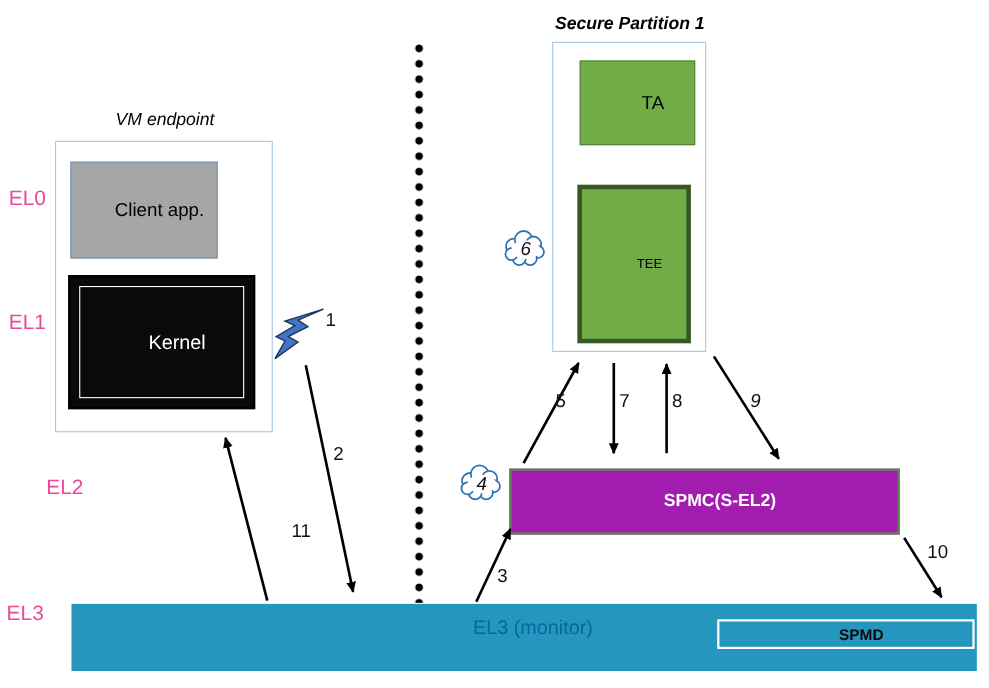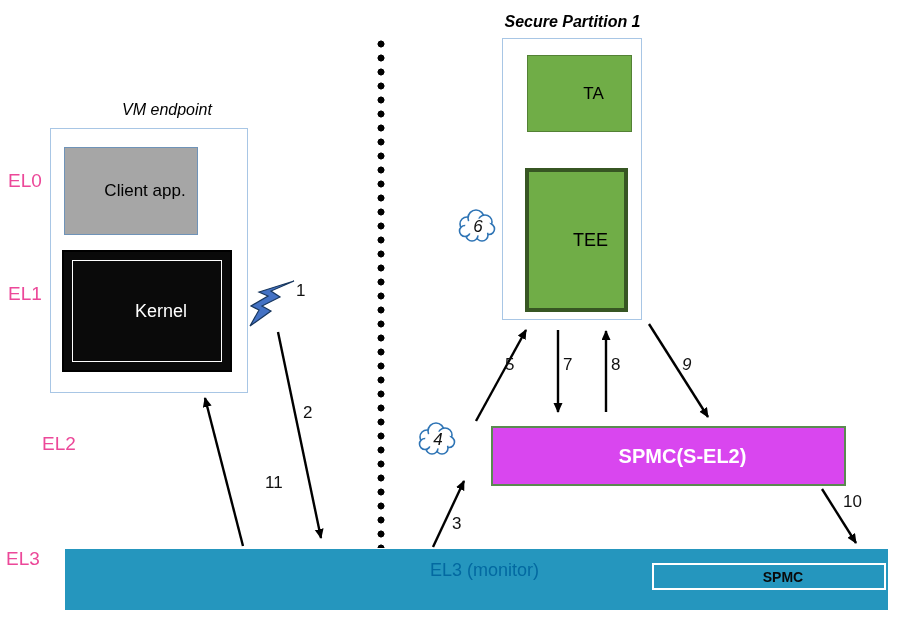--- a/index.html
+++ b/index.html
@@ -43,26 +43,26 @@
     background: #fff; border: 1px solid #a8c6e5;
   }
   .ta-box {
     left: 527px; top: 55px; width: 105px; height: 77px;
     background: #70ad47; border: 1px solid #538135;
     font-size: 17px;
   }
   .tee-box {
     left: 525px; top: 168px; width: 103px; height: 144px;
     background: #70ad47; border: 4px solid #375623;
-    font-size: 18px;
+    font-size: 12px;
   }
   .spmc-box {
     left: 463px; top: 426px; width: 355px; height: 60px;
-    background: #d946ef; border: 2px solid #5a8a50;
-    color: #ffffff; font-weight: bold; font-size: 20px; margin-left: 28px;
+    background: #a21caf; border: 2px solid #5a8a50;
+    color: #ffffff; font-weight: bold; font-size: 16px;
   }
   .el3-bar {
     left: 65px; top: 549px; width: 823px; height: 61px;
     background: #2596be;
   }
   .el3-label { left: 430px; top: 560px; font-size: 18px; color: #0369a1; }
   .spmd-box {
     left: 652px; top: 563px; width: 234px; height: 27px;
     border: 2px solid #ffffff;
     font-size: 14px; font-weight: bold; color: #0a0a0a;
@@ -83,21 +83,21 @@
 </head>
 <body>
 
 <div class="stage">
 
   <span class="abs lvl" style="left:8px; top:170px;">EL0</span>
   <span class="abs lvl" style="left:8px; top:283px;">EL1</span>
   <span class="abs lvl" style="left:8px; top:433px;margin-left:34px;">EL2</span>
   <span class="abs lvl" style="left:6px; top:548px;">EL3</span>
 
-  <span class="abs frame-title" style="left:77px; top:101px; width:180px;">VM endpoint</span>
+  <span class="abs frame-title" style="left:60px; top:101px; width:180px;">VM endpoint</span>
   <div class="abs vm-frame"></div>
   <div class="abs client-app center">
     <span>Client app.</span>
   </div>
   <div class="abs kernel">
     <div class="kernel-inner"></div>
     <div class="kernel-label center">Kernel</div>
   </div>
 
   <div class="abs dotted-line"></div>
@@ -111,21 +111,21 @@
     <span>TEE</span>
   </div>
 
   <div class="abs spmc-box center">
     <span>SPMC(S-EL2)</span>
   </div>
 
   <div class="abs el3-bar"></div>
   <span class="abs el3-label">EL3 (monitor)</span>
   <div class="abs spmd-box center">
-    <span>SPMC</span>
+    <span>SPMD</span>
   </div>
 
   <svg class="overlay" width="899" height="625" viewBox="0 0 899 625">
     <defs>
       <marker id="ah" markerWidth="11" markerHeight="10" refX="9" refY="4.5" orient="auto" markerUnits="userSpaceOnUse">
         <path d="M0,0 L10,4.5 L0,9 Z" fill="#000"></path>
       </marker>
     </defs>
     <g stroke="#000" stroke-width="2.4" fill="none">
       <line x1="278" y1="332" x2="321" y2="538" marker-end="url(#ah)"></line>

